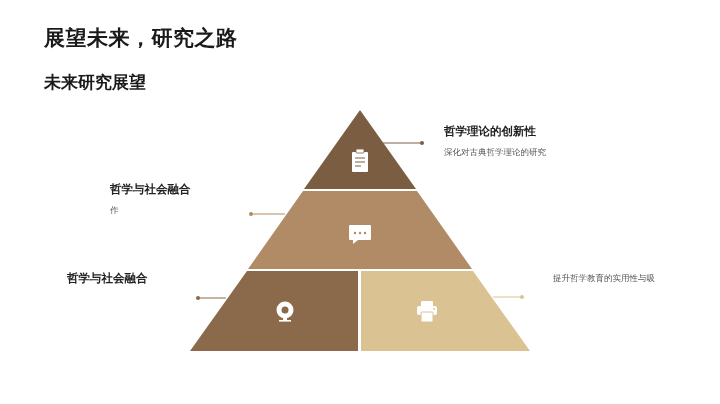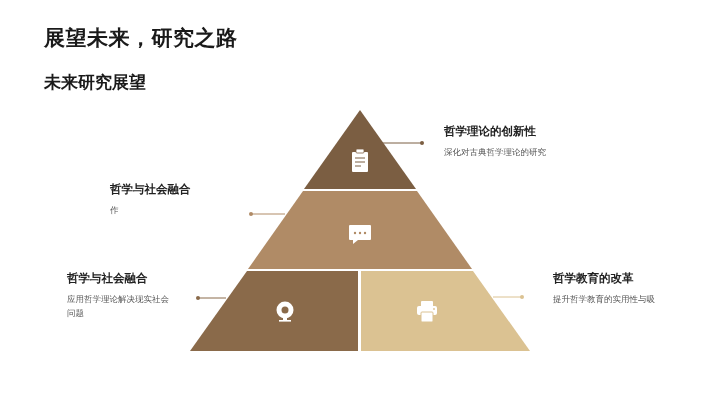--- a/index.html
+++ b/index.html
@@ -84,24 +84,19 @@
 
 <div class="item" style="left:110px; top:182px; width:130px;">
   <div class="h">哲学与社会融合</div>
   <div class="d">
     <div>作</div>
   </div>
 </div>
 
 <div class="item" style="left:67px; top:271px; width:130px;">
   <div class="h">哲学与社会融合</div>
-  <div class="d">
-    <div>应用哲学理论解决现实社会</div>
-    <div>问题</div>
-  </div>
 </div>
 
 <div class="item" style="left:553px; top:271px; width:130px;">
-  <div class="h">哲学教育的改革</div>
   <div class="d">
     <div>提升哲学教育的实用性与吸</div>
   </div>
 </div>
 
 </body></html>

